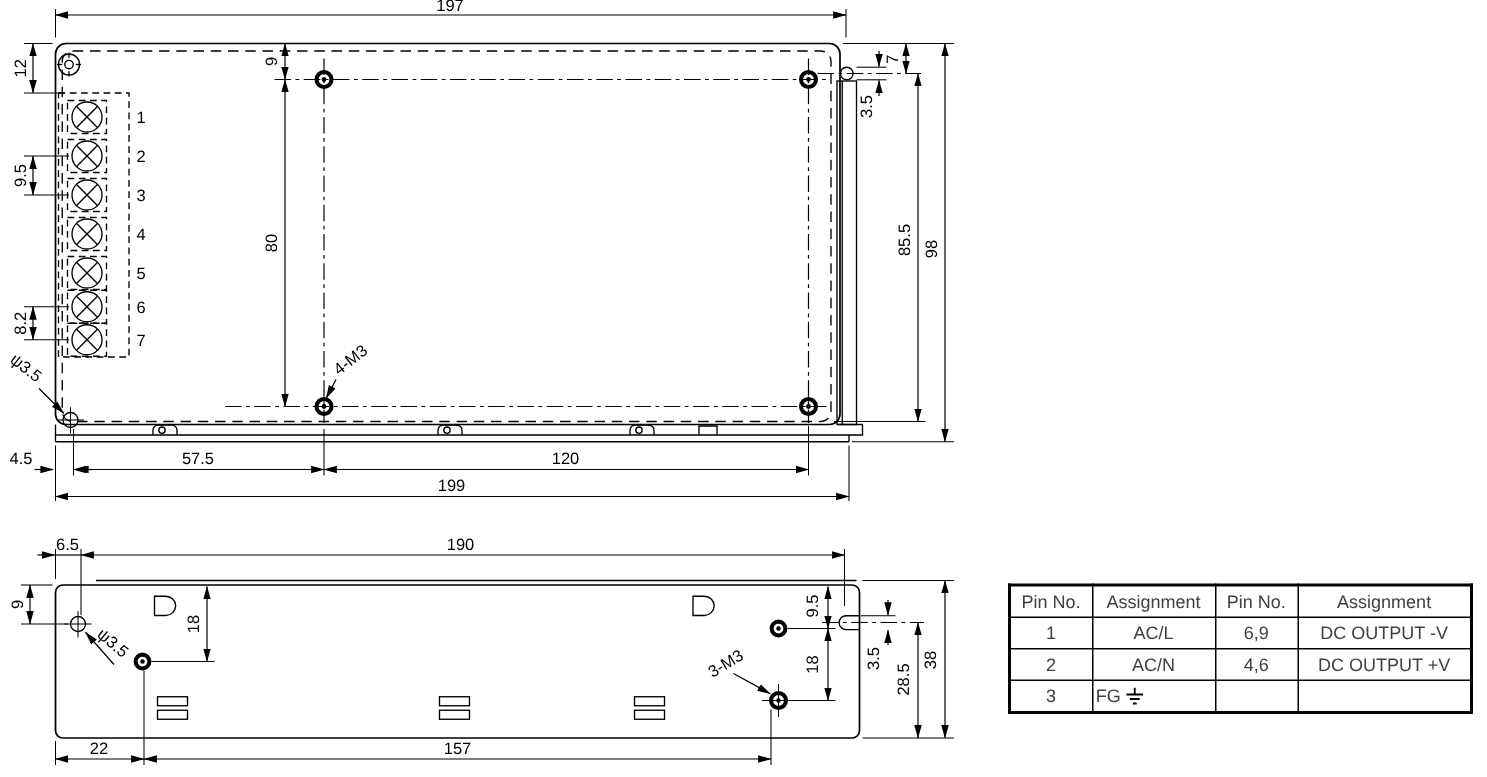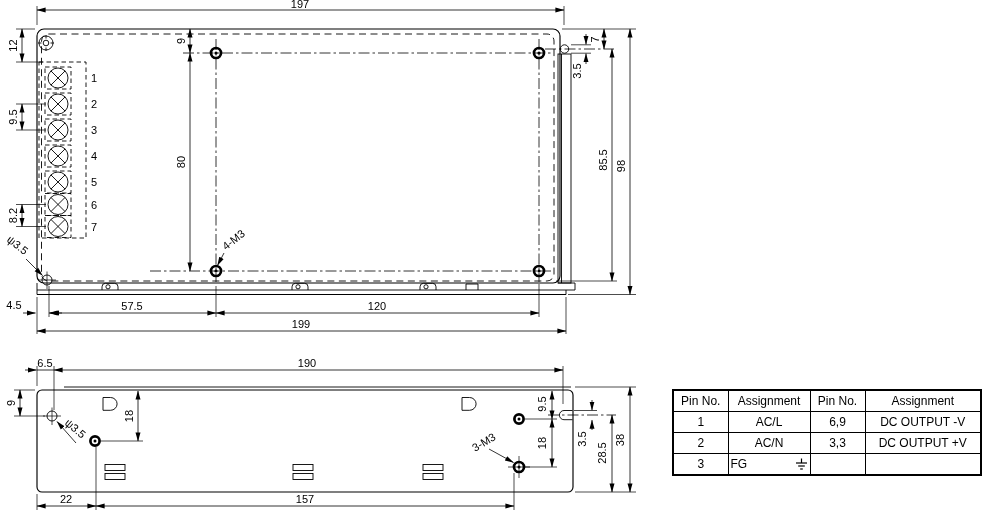--- a/index.html
+++ b/index.html
@@ -11,22 +11,22 @@
   .dash{stroke-dasharray:7 4.5;}
   .dashS{stroke-dasharray:4.5 3;}
   .cl{stroke-dasharray:11 3 2.5 3;stroke-width:0.8;}
   .ext{fill:none;stroke:#000;stroke-width:0.7;}
   .dim{fill:none;stroke:#000;stroke-width:0.8;}
   .dark{fill:none;stroke:#000;stroke-width:2.7;}
   .pin-table{position:absolute;left:672px;top:389px;width:315px;}
   .pin-table-title{font-size:13.5px;color:#000;margin:0 0 4px 2px;}
   .pin-table table{border-collapse:collapse;border:2px solid #000;table-layout:fixed;}
   .pin-table th,.pin-table td{border:1px solid #000;height:20px;text-align:center;
-      font-size:12px;font-weight:normal;color:#000000;padding:0 2px;white-space:nowrap;}
-  .fg-cell{display:flex;align-items:center;justify-content:space-between;gap:3px;}
+      font-size:12px;font-weight:normal;color:#404040;padding:0 2px;white-space:nowrap;}
+  .fg-cell{display:flex;align-items:center;justify-content:flex-start;gap:3px;}
 </style>
 </head>
 <body>
 
 <div id="stage">
 
 <svg width="660" height="518" viewBox="0 0 660 518" style="position:absolute;left:0;top:0;">
   <defs>
     <marker id="ae" markerWidth="10" markerHeight="8" refX="8.6" refY="3" orient="auto-start-reverse" markerUnits="userSpaceOnUse">
       <path d="M0,0.5 L9,3 L0,5.5 Z" fill="#000"></path>
@@ -333,21 +333,21 @@
     </tr>
     <tr>
       <td>1</td>
       <td>AC/L</td>
       <td>6,9</td>
       <td>DC OUTPUT -V</td>
     </tr>
     <tr>
       <td>2</td>
       <td>AC/N</td>
-      <td>3,3</td>
+      <td>4,6</td>
       <td>DC OUTPUT +V</td>
     </tr>
     <tr>
       <td>3</td>
       <td>
         <span class="fg-cell">
           <span>FG</span>
           <svg width="13" height="12" viewBox="0 0 13 12">
             <g stroke="#000" stroke-width="1.2" fill="none">
               <line x1="6.5" y1="0.5" x2="6.5" y2="5"></line>

